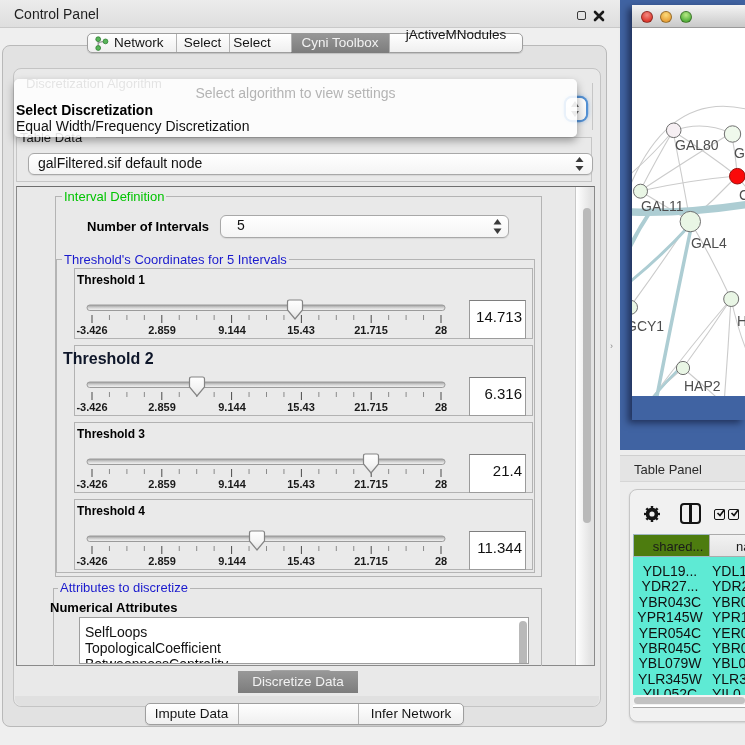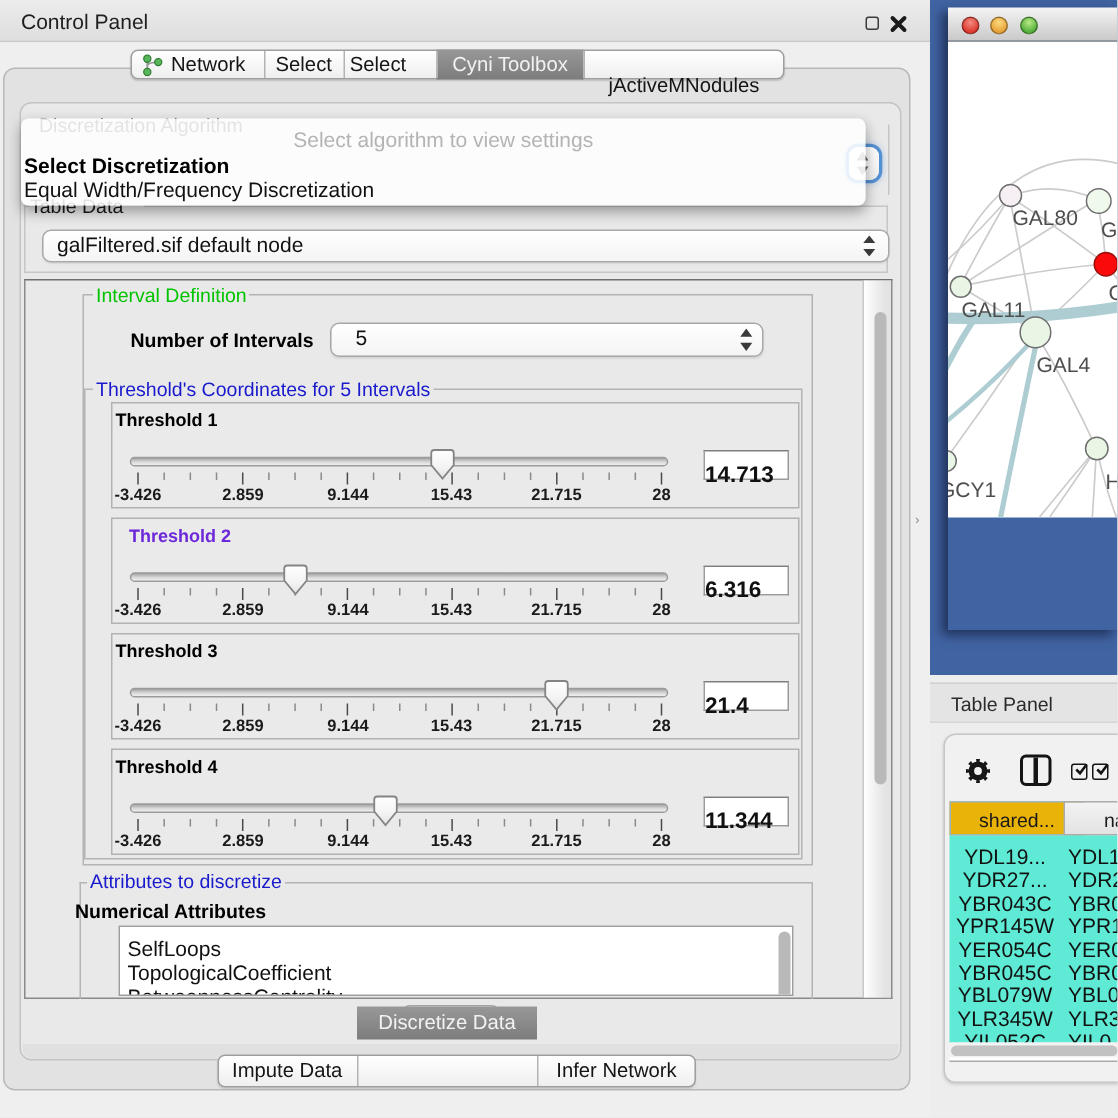--- a/index.html
+++ b/index.html
@@ -1,37 +1,37 @@
 <!DOCTYPE html>
 <html><head><meta charset="utf-8">
 <style>
 *{margin:0;padding:0;box-sizing:border-box;}
 html,body{width:745px;height:745px;overflow:hidden;}
 body{font-family:"Liberation Sans",sans-serif;background:#EDEDED;position:relative;}
 .abs{position:absolute;}
 .combo{position:absolute;background:linear-gradient(#ffffff,#f4f4f4);border:1px solid #A8A8A8;border-radius:6px;box-shadow:0 1px 1px rgba(0,0,0,0.08);}
 .fslab{position:absolute;font-size:13px;background:#E9E9E9;padding:0 2px;white-space:nowrap;}
 .tbox{position:absolute;left:74px;width:459px;height:71px;border:1px solid #B2B2B2;background:#EAEAEA;}
-.tfield{position:absolute;width:57px;height:20px;background:#fff;border:1px solid #9B9B9B;border-top-color:#7E7E7E;font-size:15px;text-align:left;padding:7px 3px 0 0;color:#111;font-weight:bold;}
+.tfield{position:absolute;width:57px;height:39px;background:#fff;border:1px solid #9B9B9B;border-top-color:#7E7E7E;font-size:15px;text-align:right;padding:7px 3px 0 0;color:#111;}
 .seg{position:absolute;top:0;height:21px;font-size:13.5px;color:#151515;text-align:center;line-height:20px;white-space:nowrap;}
 </style></head><body>
 
 <div class="abs" style="left:0;top:0;width:620px;height:28px;background:linear-gradient(#ECECEC,#DEDEDE);border-bottom:1px solid #C9C9C9;"></div>
 <div class="abs" style="left:14px;top:6px;font-size:14px;color:#1f1f1f;">Control Panel</div>
 <div class="abs" style="left:577px;top:11px;width:9px;height:9px;border:1.6px solid #3A3A3A;border-radius:2px;"></div>
 <svg class="abs" style="left:593px;top:10px" width="12" height="12">
     <path d="M2,2 L10,10 M10,2 L2,10" stroke="#1A1A1A" stroke-width="2.6" stroke-linecap="round"></path>
   </svg>
 <div class="abs" style="left:620px;top:0;width:125px;height:450px;background:#4063A2;"></div>
 <div class="abs" style="left:632px;top:5px;width:113px;height:415px;box-shadow:-4px 3px 7px rgba(0,0,20,0.5);"></div>
 <div class="abs" style="left:632px;top:5px;width:113px;height:23px;background:linear-gradient(#F4F4F4,#C9C9C9);border-bottom:1px solid #9a9a9a;"></div>
 <div class="abs" style="left:641px;top:11px;width:12px;height:12px;border-radius:50%;background:radial-gradient(circle at 50% 30%,#F28B82,#DF3B30 70%);border:0.5px solid rgba(0,0,0,0.35);"></div>
 <div class="abs" style="left:660px;top:11px;width:12px;height:12px;border-radius:50%;background:radial-gradient(circle at 50% 30%,#FBDB7C,#E9A33B 70%);border:0.5px solid rgba(0,0,0,0.35);"></div>
 <div class="abs" style="left:680px;top:11px;width:12px;height:12px;border-radius:50%;background:radial-gradient(circle at 50% 30%,#B8E986,#57B23E 70%);border:0.5px solid rgba(0,0,0,0.35);"></div>
-<div class="abs" style="left:632px;top:28px;width:113px;height:317px;background:#ffffff;overflow:hidden;">
+<div class="abs" style="left:632px;top:28px;width:113px;height:368px;background:#ffffff;overflow:hidden;">
 <svg width="113" height="392" style="position:absolute;left:0;top:0">
 <g fill="none" stroke="#CBCBCB" stroke-width="1.1">
 <path d="M -6,168 Q 35,60 118,82"></path>
 <path d="M -6,150 Q 20,128 41,103"></path>
 <path d="M 8,163 Q 25,130 41,103"></path>
 <path d="M 8,163 Q 55,132 99,105"></path>
 <path d="M 8,163 Q 58,152 105,148"></path>
 <path d="M 8,163 L 58,193"></path>
 <path d="M 41,103 Q 70,92 99,105"></path>
 <path d="M 41,103 Q 74,124 105,148"></path>
@@ -91,21 +91,21 @@
 <div class="abs" style="left:680px;top:503px;width:21px;height:21px;border:2.4px solid #141414;border-radius:4px;"></div>
 <div class="abs" style="left:689.3px;top:505px;width:2.4px;height:17px;background:#141414;"></div>
 <div class="abs" style="left:714px;top:509px;width:11px;height:11px;border:1.7px solid #141414;border-radius:2px;"></div>
 <svg class="abs" style="left:715px;top:507px" width="12" height="12">
     <path d="M2.5,6 L5,8.5 L9.5,2.5" stroke="#141414" stroke-width="1.7" fill="none"></path>
   </svg>
 <div class="abs" style="left:728px;top:509px;width:11px;height:11px;border:1.7px solid #141414;border-radius:2px;"></div>
 <svg class="abs" style="left:729px;top:507px" width="12" height="12">
     <path d="M2.5,6 L5,8.5 L9.5,2.5" stroke="#141414" stroke-width="1.7" fill="none"></path>
   </svg>
-<div class="abs" style="left:633px;top:534px;width:90px;height:23px;background:#eab308;border:1px solid #9FB6C2;font-size:13px;text-align:center;line-height:23px;color:#1A1A1A;">shared...</div>
+<div class="abs" style="left:633px;top:534px;width:90px;height:23px;background:#4d7c0f;border:1px solid #9FB6C2;font-size:13px;text-align:center;line-height:23px;color:#1A1A1A;">shared...</div>
 <div class="abs" style="left:709px;top:534px;width:36px;height:23px;background:linear-gradient(#F2F2F2,#E3E3E3);border:1px solid #ABABAB;border-right:none;"></div>
 <div class="abs" style="left:736px;top:539px;font-size:13px;color:#1A1A1A;">na</div>
 <div class="abs" style="left:633px;top:557px;width:112px;height:138px;background:#5eead4;overflow:hidden;">
 <div class="abs" style="left:0px;top:5.8px;width:74px;text-align:center;font-size:14px;color:#111;">YDL19...</div>
 <div class="abs" style="left:79px;top:5.8px;width:40px;font-size:14px;color:#111;">YDL1</div>
 <div class="abs" style="left:0px;top:21.2px;width:74px;text-align:center;font-size:14px;color:#111;">YDR27...</div>
 <div class="abs" style="left:79px;top:21.2px;width:40px;font-size:14px;color:#111;">YDR2</div>
 <div class="abs" style="left:0px;top:36.7px;width:74px;text-align:center;font-size:14px;color:#111;">YBR043C</div>
 <div class="abs" style="left:79px;top:36.7px;width:40px;font-size:14px;color:#111;">YBR0</div>
 <div class="abs" style="left:0px;top:52.1px;width:74px;text-align:center;font-size:14px;color:#111;">YPR145W</div>
@@ -128,21 +128,21 @@
 <div class="abs" style="left:2px;top:45px;width:605px;height:682px;background:#E2E2E2;border:1px solid #B9B9B9;border-radius:8px;"></div>
 <div class="abs" style="left:13px;top:68px;width:588px;height:639px;background:#E9E9E9;border:1px solid #C4C4C4;border-radius:8px;"></div>
 <div class="abs" style="left:87px;top:32.5px;width:436px;height:20px;border:1px solid #9E9E9E;border-radius:5px;background:linear-gradient(#ffffff,#EFEFEF);box-shadow:0 1px 1px rgba(0,0,0,0.15);"></div>
 <div class="abs" style="left:114px;top:32.5px;height:20px;font-size:13.5px;color:#151515;line-height:19px;">Network</div>
 <div class="seg" style="left:176px;width:53px;top:32.5px;height:20px;line-height:19px;">Select</div>
 <div class="abs" style="left:176px;top:33.5px;width:1px;height:18px;background:#B3B3B3;"></div>
 <div class="seg" style="left:229px;width:46px;top:32.5px;height:20px;line-height:19px;">Select</div>
 <div class="abs" style="left:229px;top:33.5px;width:1px;height:18px;background:#B3B3B3;"></div>
 <div class="seg" style="left:291px;width:98px;top:32.5px;height:20px;background:linear-gradient(#989898,#7C7C7C);color:#F2F2F2;line-height:19px;">Cyni Toolbox</div>
 <div class="abs" style="left:291px;top:33.5px;width:1px;height:18px;background:#B3B3B3;"></div>
-<div class="seg" style="left:389px;width:134px;top:47px;height:20px;line-height:19px;">jActiveMNodules</div>
+<div class="seg" style="left:389px;width:134px;top:25px;height:20px;line-height:19px;">jActiveMNodules</div>
 <div class="abs" style="left:389px;top:33.5px;width:1px;height:18px;background:#B3B3B3;"></div>
 <svg class="abs" style="left:95px;top:36px" width="14" height="15" viewBox="0 0 14 15">
 <path d="M3.2,4.5 V11 M3.2,8.2 Q3.2,5.8 8.8,5.6" stroke="#9a9a9a" stroke-width="1.3" fill="none"></path>
 <circle cx="3.2" cy="3.2" r="2.4" fill="#58B559" stroke="#2E7D32" stroke-width="0.8"></circle>
 <circle cx="3.2" cy="12" r="2.4" fill="#58B559" stroke="#2E7D32" stroke-width="0.8"></circle>
 <circle cx="10.5" cy="5.4" r="2.4" fill="#58B559" stroke="#2E7D32" stroke-width="0.8"></circle>
 </svg>
 <div class="abs" style="left:26px;top:76px;font-size:13px;color:#2A2A2A;">Discretization Algorithm</div>
 <div class="abs" style="left:566px;top:98px;width:20px;height:22px;background:linear-gradient(#ffffff,#F0F0F0);border-radius:6px;box-shadow:0 0 0 2.2px rgba(72,138,208,0.9),0 0 4px 2.5px rgba(90,150,220,0.4);"></div>
 <svg class="abs" style="left:570px;top:101px" width="10" height="16">
@@ -218,21 +218,21 @@
     <path d="M 203.5,6 Q 203.5,4 205.5,4 L 216.5,4 Q 218.5,4 218.5,6 L 218.5,14 L 211,23 L 203.5,14 Z" fill="url(#th268)" stroke="#848484" stroke-width="1.2"></path>
   </svg>
 <div class="abs" style="left:62px;top:324px;width:60px;text-align:center;font-size:11px;font-weight:bold;color:#1A1A1A;">-3.426</div>
 <div class="abs" style="left:132px;top:324px;width:60px;text-align:center;font-size:11px;font-weight:bold;color:#1A1A1A;">2.859</div>
 <div class="abs" style="left:202px;top:324px;width:60px;text-align:center;font-size:11px;font-weight:bold;color:#1A1A1A;">9.144</div>
 <div class="abs" style="left:271px;top:324px;width:60px;text-align:center;font-size:11px;font-weight:bold;color:#1A1A1A;">15.43</div>
 <div class="abs" style="left:341px;top:324px;width:60px;text-align:center;font-size:11px;font-weight:bold;color:#1A1A1A;">21.715</div>
 <div class="abs" style="left:411px;top:324px;width:60px;text-align:center;font-size:11px;font-weight:bold;color:#1A1A1A;">28</div>
 <div class="tfield" style="left:469px;top:300px;">14.713</div>
 <div class="tbox" style="top:345px;"></div>
-<div class="abs" style="left:86px;top:350px;font-size:12px;font-weight:bold;color:#6d28d9;">Threshold 2</div>
+<div class="abs" style="left:63px;top:350px;font-size:16px;font-weight:bold;color:#0f172a;">Threshold 2</div>
 <svg class="abs" style="left:84px;top:373px" width="366" height="42">
     <defs>
       <linearGradient id="tg345" x1="0" y1="0" x2="0" y2="1">
         <stop offset="0" stop-color="#9C9C9C"></stop>
         <stop offset="0.55" stop-color="#D9D9D9"></stop>
         <stop offset="1" stop-color="#F5F5F5"></stop>
       </linearGradient>
       <linearGradient id="th345" x1="0" y1="0" x2="0" y2="1">
         <stop offset="0" stop-color="#FFFFFF"></stop>
         <stop offset="0.6" stop-color="#F3F3F3"></stop>

